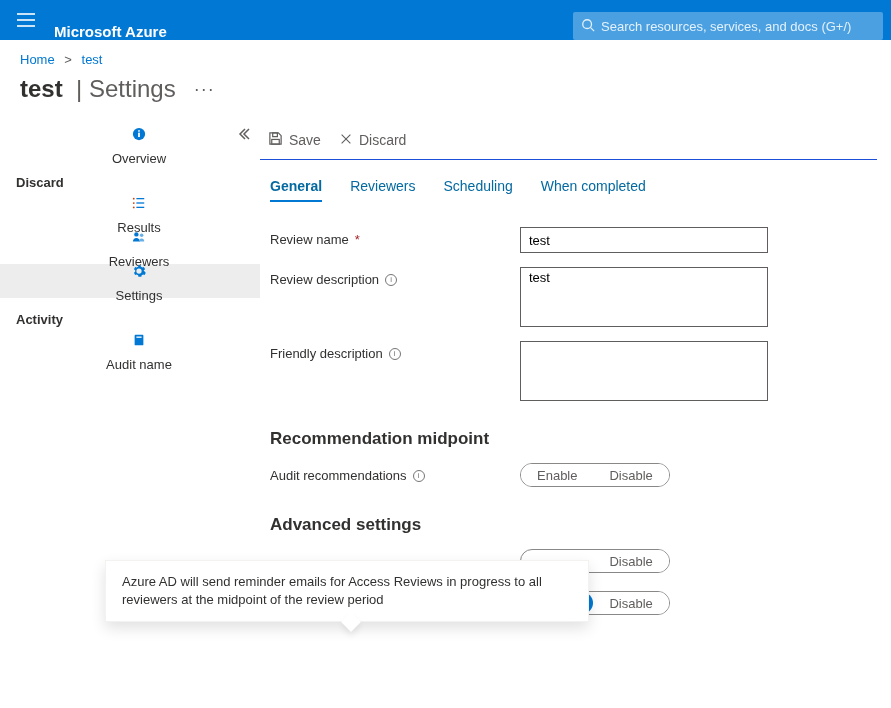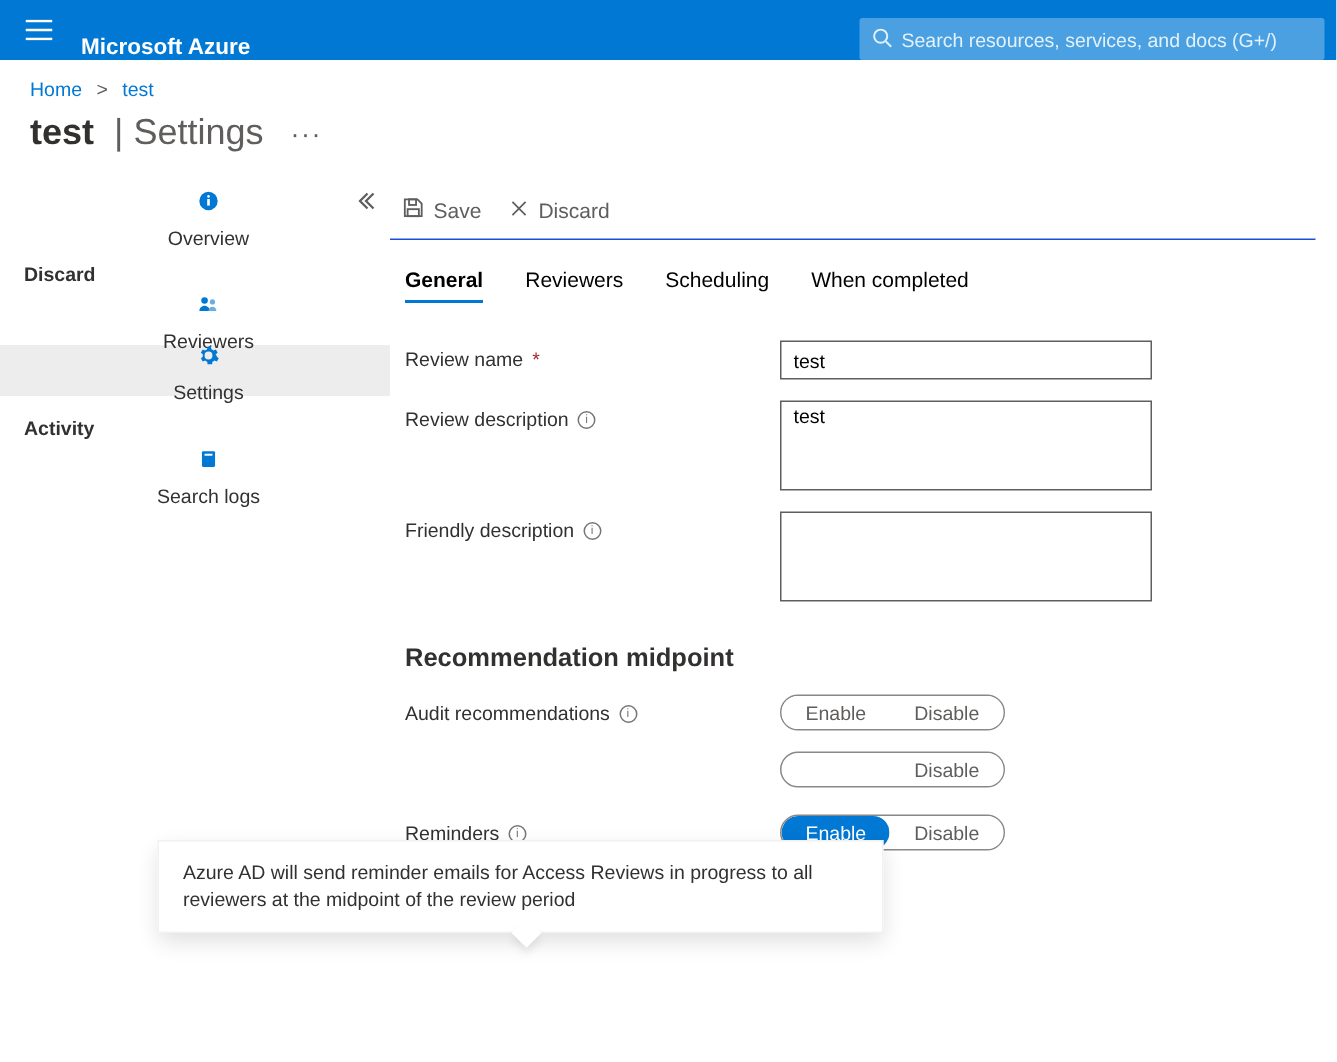--- a/index.html
+++ b/index.html
@@ -148,21 +148,21 @@
   .tabs {
     display: flex;
     gap: 28px;
     padding: 18px 0 6px 10px;
     border-bottom: 1px solid transparent;
   }
   .tab {
     padding-bottom: 6px;
     cursor: pointer;
     font-size: 14px;
-    color: #000000;
+    color: #0369a1;
   }
   .tab.active {
     font-weight: 600;
     border-bottom: 2px solid #0078d4;
   }
 
   .form-area {
     padding: 18px 0 0 10px;
   }
   .form-row {
@@ -312,20 +312,33 @@
             <circle cx="8" cy="8" r="7" fill="#0078d4"></circle>
             <rect x="7" y="6.5" width="2" height="5" fill="#fff"></rect>
             <circle cx="8" cy="4.5" r="1" fill="#fff"></circle>
           </svg>
       </span>
       <span>Overview</span>
     </div>
 
     <div class="section-label">Discard</div>
 
+    <div class="nav-item">
+      <span class="nav-icon">
+        <svg width="14" height="14" viewBox="0 0 16 16" stroke="#0078d4" stroke-width="1.5" fill="none">
+          <line x1="5" y1="3" x2="14" y2="3"></line>
+            <line x1="5" y1="8" x2="14" y2="8"></line>
+            <line x1="5" y1="13" x2="14" y2="13"></line>
+          <circle cx="2" cy="3" r="1" fill="#d83b01" stroke="none"></circle>
+            <circle cx="2" cy="8" r="1" fill="#d83b01" stroke="none"></circle>
+            <circle cx="2" cy="13" r="1" fill="#d83b01" stroke="none"></circle>
+        </svg>
+      </span>
+      <span>Results</span>
+    </div>
 
     <div class="nav-item">
       <span class="nav-icon">
         <svg width="14" height="14" viewBox="0 0 16 16" fill="#0078d4">
           <circle cx="5" cy="5" r="2.5"></circle>
             <path d="M1 13c0-2.2 1.8-4 4-4s4 1.8 4 4z"></path>
           <circle cx="11" cy="6" r="2" fill="#69afe5"></circle>
             <path d="M8 13c0-1.8 1.3-3.2 3-3.2s3 1.4 3 3.2z" fill="#69afe5"></path>
         </svg>
       </span>
@@ -343,21 +356,21 @@
 
     <div class="section-label">Activity</div>
 
     <div class="nav-item">
       <span class="nav-icon">
         <svg width="14" height="14" viewBox="0 0 16 16" fill="#0078d4">
             <rect x="3" y="2" width="10" height="12" rx="1"></rect>
             <rect x="5" y="4" width="6" height="1.5" fill="#fff"></rect>
           </svg>
       </span>
-      <span>Search logs</span>
+      <span>Audit name</span>
     </div>
   </div>
 
   <div class="content">
 
     <div class="toolbar">
       <div class="tool-btn">
         <span>
           <svg width="15" height="15" viewBox="0 0 16 16" fill="none" stroke="#605e5c" stroke-width="1.3">
             <path d="M2 2h9l3 3v9H2z"></path>
@@ -416,20 +429,21 @@
       <div class="form-label">
         <span>Audit recommendations</span>
         <span class="info-icon">i</span>
       </div>
       <div class="toggle-pair">
         <div class="toggle-opt">Enable</div>
         <div class="toggle-opt">Disable</div>
       </div>
     </div>
 
+    <div class="section-heading">Advanced settings</div>
 
     <div class="form-row" style="padding-left:10px; height:28px;">
       <div class="form-label" style="visibility:hidden;">.</div>
       <div class="toggle-pair" style="position:relative;">
         <div class="toggle-opt" style="visibility:hidden;">Enable</div>
         <div class="toggle-opt">Disable</div>
       </div>
     </div>
 
     <div class="form-row" style="padding-left:10px; margin-top:8px;">

